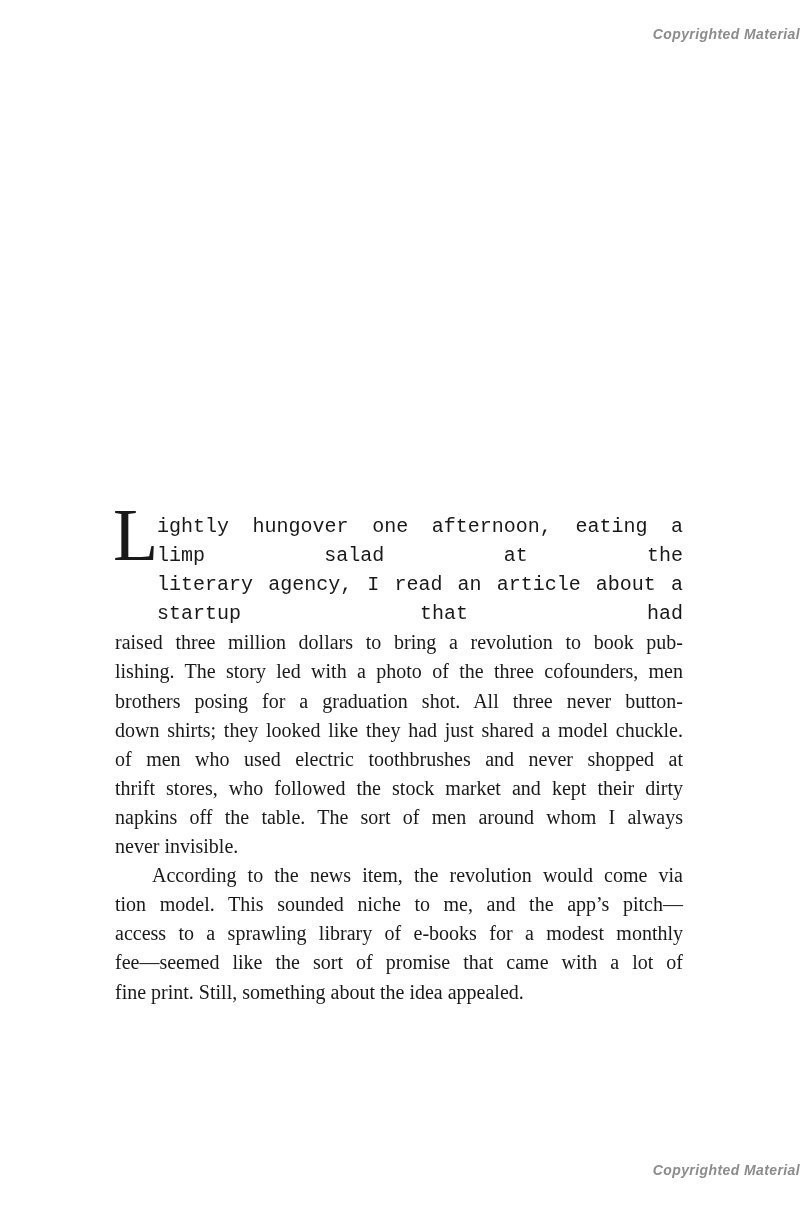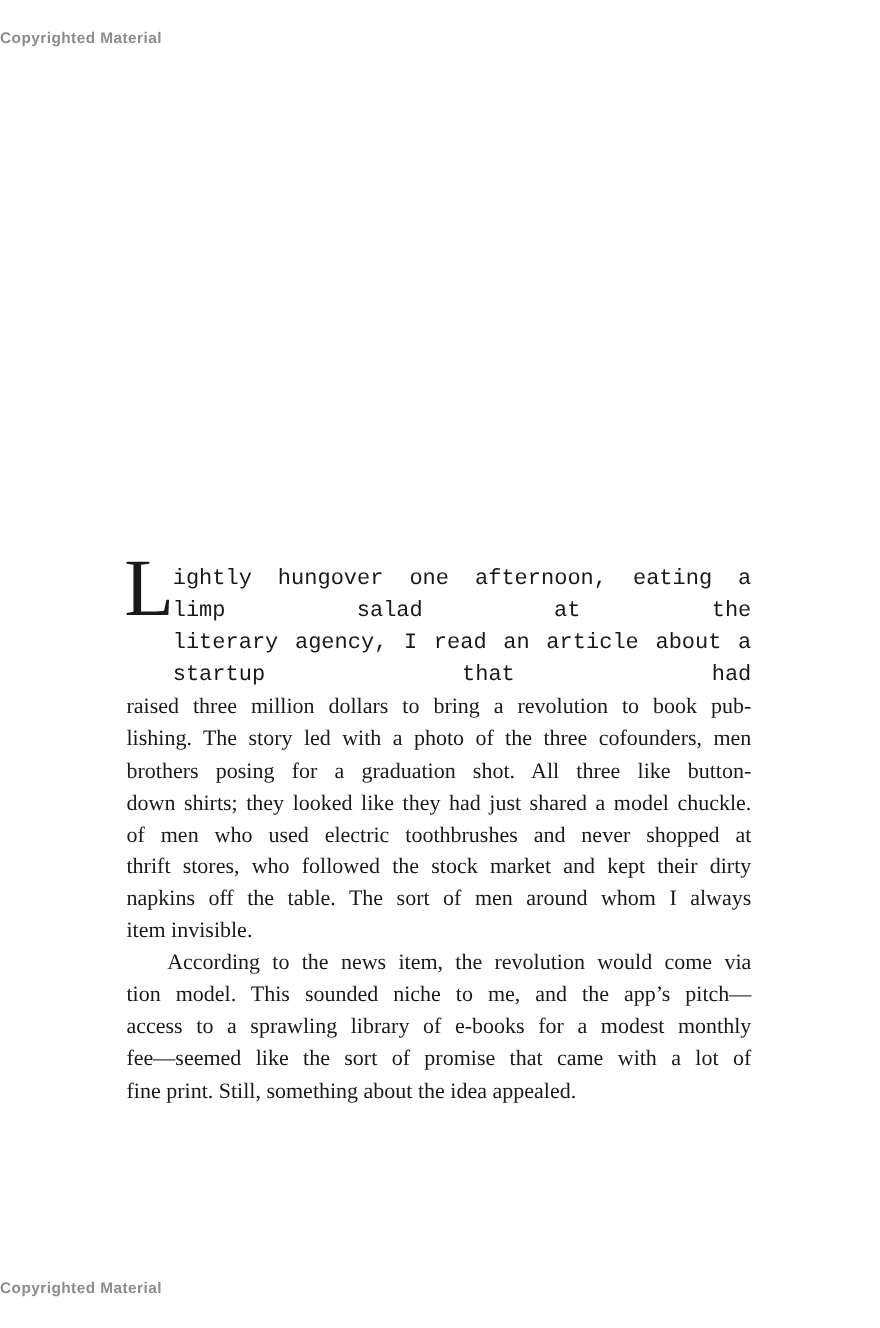--- a/index.html
+++ b/index.html
@@ -8,26 +8,27 @@
     width: 800px;
     height: 1207px;
     background: #ffffff;
     font-family: "Liberation Serif", serif;
     overflow: hidden;
   }
   .notice {
     position: absolute;
     left: 0;
     width: 100%;
-    text-align: left;
+    text-align: right;
     font-family: "Liberation Sans", sans-serif;
     font-weight: bold;
     font-size: 14px;
     letter-spacing: 0.4px;
     color: #8c8c8c;
+    font-style: italic;
   }
   .notice.top { top: 26px; }
   .notice.bottom { top: 1162px; }
   .text-block {
     position: absolute;
     left: 115px;
     top: 512px;
     width: 568px;
     color: #191919;
     font-size: 20px;
@@ -58,26 +59,26 @@
   <div class="notice top">Copyrighted Material</div>
 
   <div class="text-block">
 
     <div class="para">
       <span class="dropcap">L</span>
       <div class="line cap-indent">ightly hungover one afternoon, eating a limp salad at the</div>
       <div class="line cap-indent">literary agency, I read an article about a startup that had</div>
       <div class="line">raised three million dollars to bring a revolution to book pub-</div>
       <div class="line">lishing. The story led with a photo of the three cofounders, men</div>
-      <div class="line">brothers posing for a graduation shot. All three like button-</div>
+      <div class="line">brothers posing for a graduation shot. All three never button-</div>
       <div class="line">down shirts; they looked like they had just shared a model chuckle.</div>
       <div class="line">of men who used electric toothbrushes and never shopped at</div>
       <div class="line">thrift stores, who followed the stock market and kept their dirty</div>
       <div class="line">napkins off the table. The sort of men around whom I always</div>
-      <div class="line last">item invisible.</div>
+      <div class="line last">never invisible.</div>
     </div>
 
     <div class="para">
       <div class="line first-indent">According to the news item, the revolution would come via</div>
       <div class="line">tion model. This sounded niche to me, and the app’s pitch—</div>
       <div class="line">access to a sprawling library of e-books for a modest monthly</div>
       <div class="line">fee—seemed like the sort of promise that came with a lot of</div>
       <div class="line last">fine print. Still, something about the idea appealed.</div>
     </div>
 

